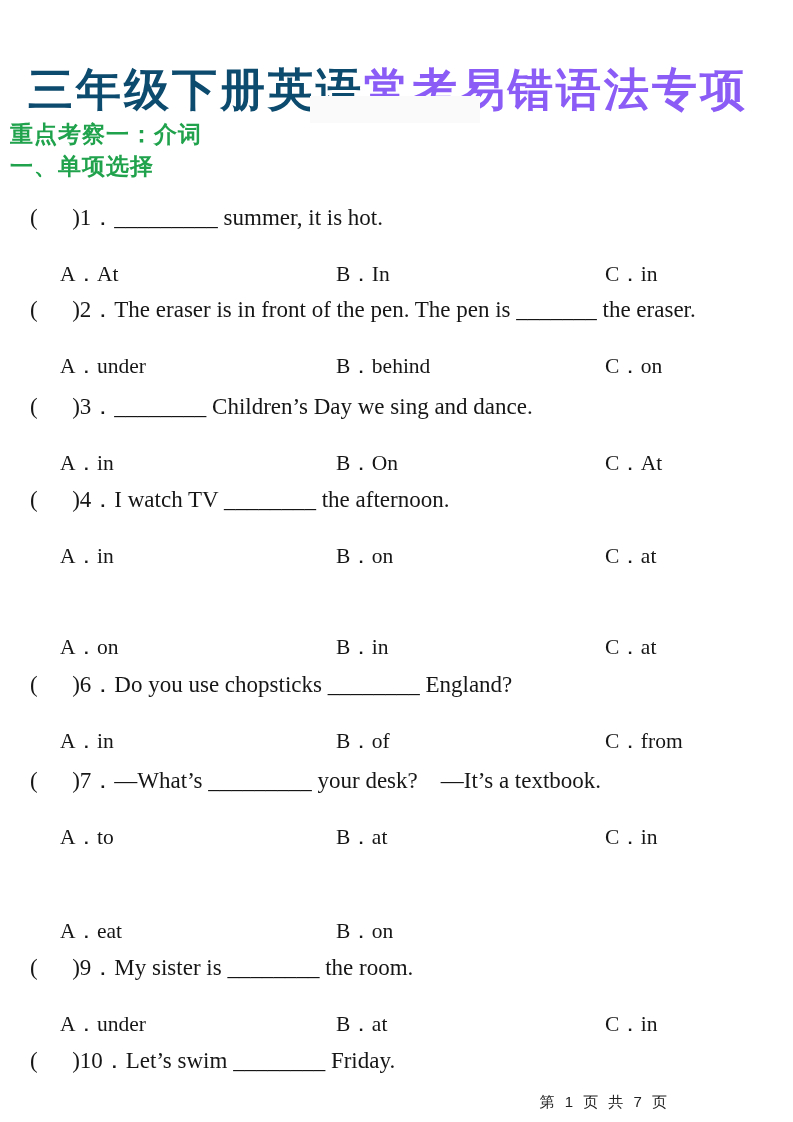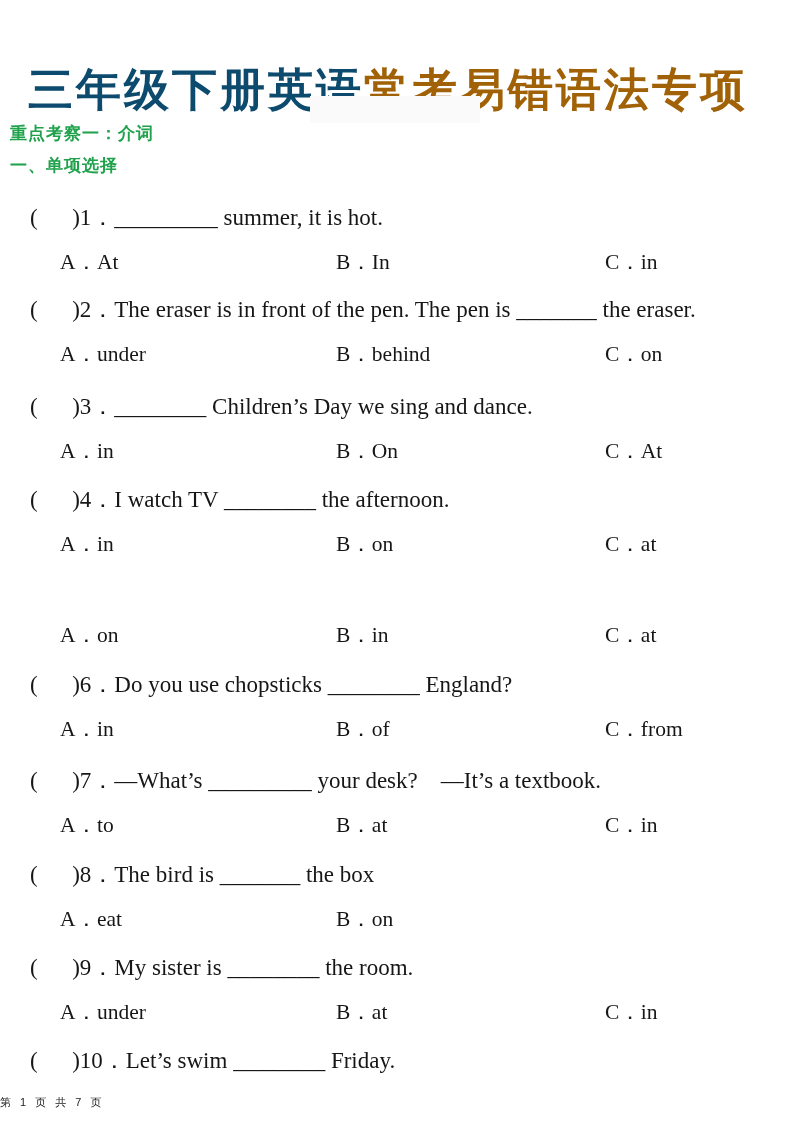--- a/index.html
+++ b/index.html
@@ -18,33 +18,33 @@
     left: 28px;
     width: 760px;
     font-family: "Liberation Sans", sans-serif;
     font-weight: bold;
     font-size: 45px;
     line-height: 52px;
     letter-spacing: 3px;
     white-space: nowrap;
   }
   .title .t-black { color: #0c4a6e; }
-  .title .t-red   { color: #a16207; }
+  .title .t-red   { color: #8b5cf6; }
   .watermark-box {
     position: absolute;
     left: 310px; top: 96px;
     width: 170px; height: 27px;
     background: #fafafa;
   }
   .green-heading {
     position: absolute;
     left: 10px;
     font-family: "Liberation Sans", sans-serif;
     font-weight: bold;
-    font-size: 17px;
+    font-size: 23px;
     line-height: 26px;
     color: #1fa24b;
     letter-spacing: 1px;
     white-space: pre;
   }
   .gh-1 { top: 121px; }
   .gh-2 { top: 153px; }
 
   .qb { position: absolute; left: 0; width: 793px; height: 92px; }
   .qb:nth-of-type(1)  { top: 203px; }
@@ -65,32 +65,32 @@
     line-height: 30px;
     white-space: pre;
   }
   .opts {
     position: absolute;
     top: 44px; left: 0;
     width: 793px; height: 30px;
     font-size: 21.5px;
     line-height: 30px;
   }
-  .opt  { position: absolute; white-space: pre; }
+  .opt  { position: absolute; white-space: pre; margin-top: 12px; }
   .optA { left: 60px; }
   .optB { left: 336px; }
   .optC { left: 605px; }
 
   .footer {
     position: absolute;
     top: 1090px; left: 0;
     width: 670px;
-    text-align: left;
+    text-align: right;
     font-family: "Liberation Sans", sans-serif;
-    font-size: 11px;
+    font-size: 15px;
     line-height: 24px;
     letter-spacing: 3px;
     color: #222222;
   }
 </style>
 </head>
 <body>
 
 <div class="page">
 
@@ -159,21 +159,20 @@
     <div class="qb">
       <div class="qline">(      )7．—What’s _________ your desk?    —It’s a textbook.</div>
       <div class="opts">
         <span class="opt optA">A．to</span>
         <span class="opt optB">B．at</span>
         <span class="opt optC">C．in</span>
       </div>
     </div>
 
     <div class="qb">
-      <div class="qline">(      )8．The bird is _______ the box</div>
       <div class="opts">
         <span class="opt optA">A．eat</span>
         <span class="opt optB">B．on</span>
       </div>
     </div>
 
     <div class="qb">
       <div class="qline">(      )9．My sister is ________ the room.</div>
       <div class="opts">
         <span class="opt optA">A．under</span>

